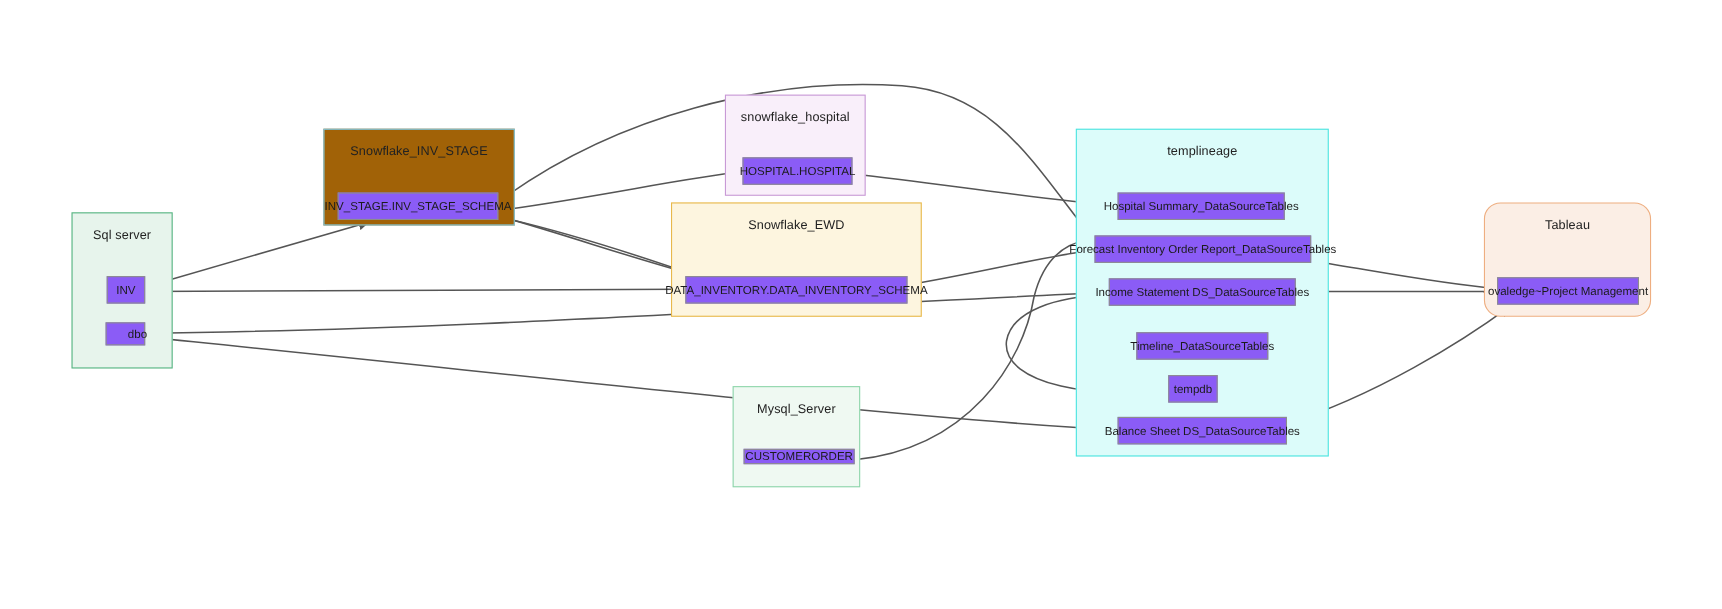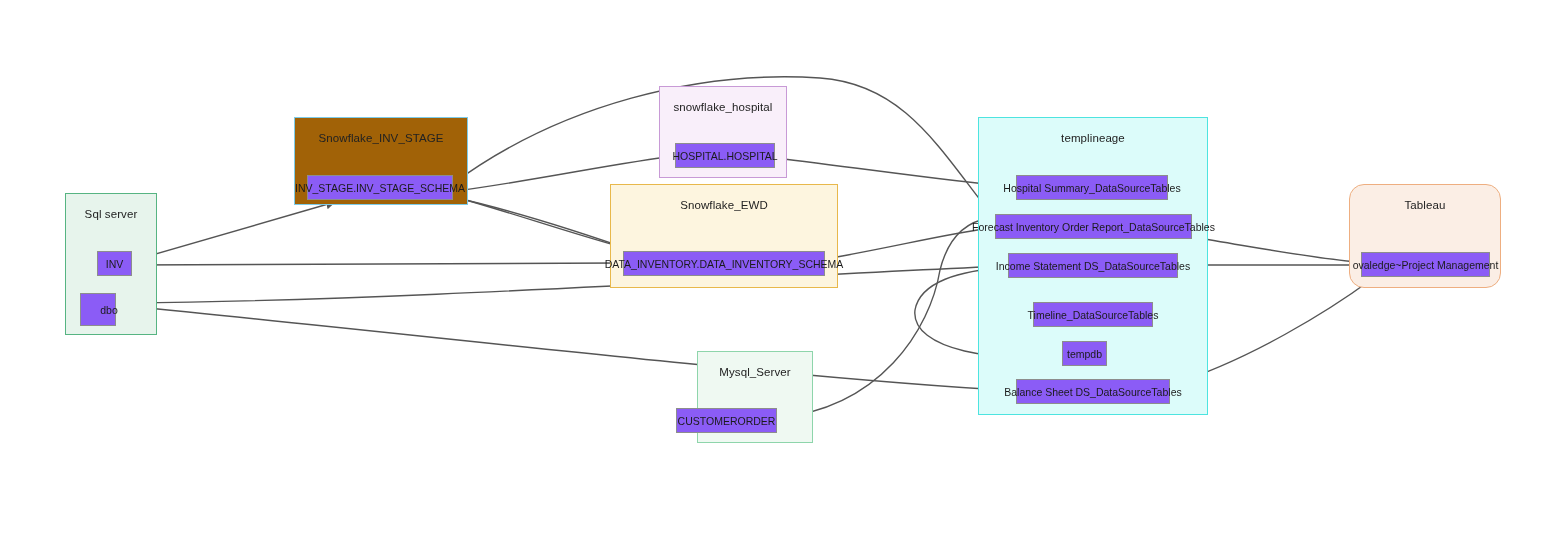--- a/index.html
+++ b/index.html
@@ -8,21 +8,21 @@
   #edge-layer{position:absolute;left:0;top:0;width:1565px;height:554px;pointer-events:none;}
 
   .cluster{position:absolute;box-sizing:border-box;border:1px solid #737373;}
   .cluster-title{position:absolute;left:0;right:0;top:14px;text-align:center;
     font-size:11.5px;color:#222;letter-spacing:.1px;}
 
   .c-sqlserver{background:#e7f4ec;border-color:#56b482;}
   .c-invstage{background:#a16207;border-color:#7ccbe8;}
   .c-hospital{background:#f9effa;border-color:#c89ad6;}
   .c-ewd{background:#fdf5df;border-color:#e8b84b;}
-  .c-mysql{background:#eff9f2;border-color:#8ed5ab;margin-left:31px;}
+  .c-mysql{background:#eff9f2;border-color:#8ed5ab;}
   .c-templineage{background:#dcfcfa;border-color:#4de4e0;}
   .c-tableau{background:#fbeee5;border-color:#eeae80;}
 
   .node{position:absolute;box-sizing:border-box;background:#8b5cf6;
     border:1px solid #8d8d8d;display:flex;align-items:center;justify-content:center;
     font-size:10.5px;color:#1b1b1b;white-space:nowrap;padding:0 6px;}
 </style>
 </head>
 <body>
 
@@ -99,37 +99,37 @@
   </div>
 
   <div class="cluster c-tableau" style="left:1349px;top:184px;width:152px;height:104px;border-radius:15px;">
     <div class="cluster-title">Tableau</div>
   </div>
 
   <div class="node" style="left:97px;top:251px;width:35px;height:25px;">
     <span>INV</span>
   </div>
 
-  <div class="node" style="left:80px;top:293px;width:32px;height:33px;padding-left:28px;">
+  <div class="node" style="left:96px;top:293px;width:32px;height:21px;padding-left:28px;">
     <span>dbo</span>
   </div>
 
   <div class="node" style="left:307px;top:175px;width:146px;height:25px;">
     <span>INV_STAGE.INV_STAGE_SCHEMA</span>
   </div>
 
   <div class="node" style="left:675px;top:143px;width:100px;height:25px;">
     <span>HOSPITAL.HOSPITAL</span>
   </div>
 
   <div class="node" style="left:623px;top:251px;width:202px;height:25px;">
     <span>DATA_INVENTORY.DATA_INVENTORY_SCHEMA</span>
   </div>
 
-  <div class="node" style="left:676px;top:408px;width:101px;height:25px;align-items:center;">
+  <div class="node" style="left:676px;top:408px;width:101px;height:14px;align-items:center;">
     <span>CUSTOMERORDER</span>
   </div>
 
   <div class="node" style="left:1016px;top:175px;width:152px;height:25px;">
     <span>Hospital Summary_DataSourceTables</span>
   </div>
 
   <div class="node" style="left:1008px;top:253px;width:170px;height:25px;">
     <span>Income Statement DS_DataSourceTables</span>
   </div>

